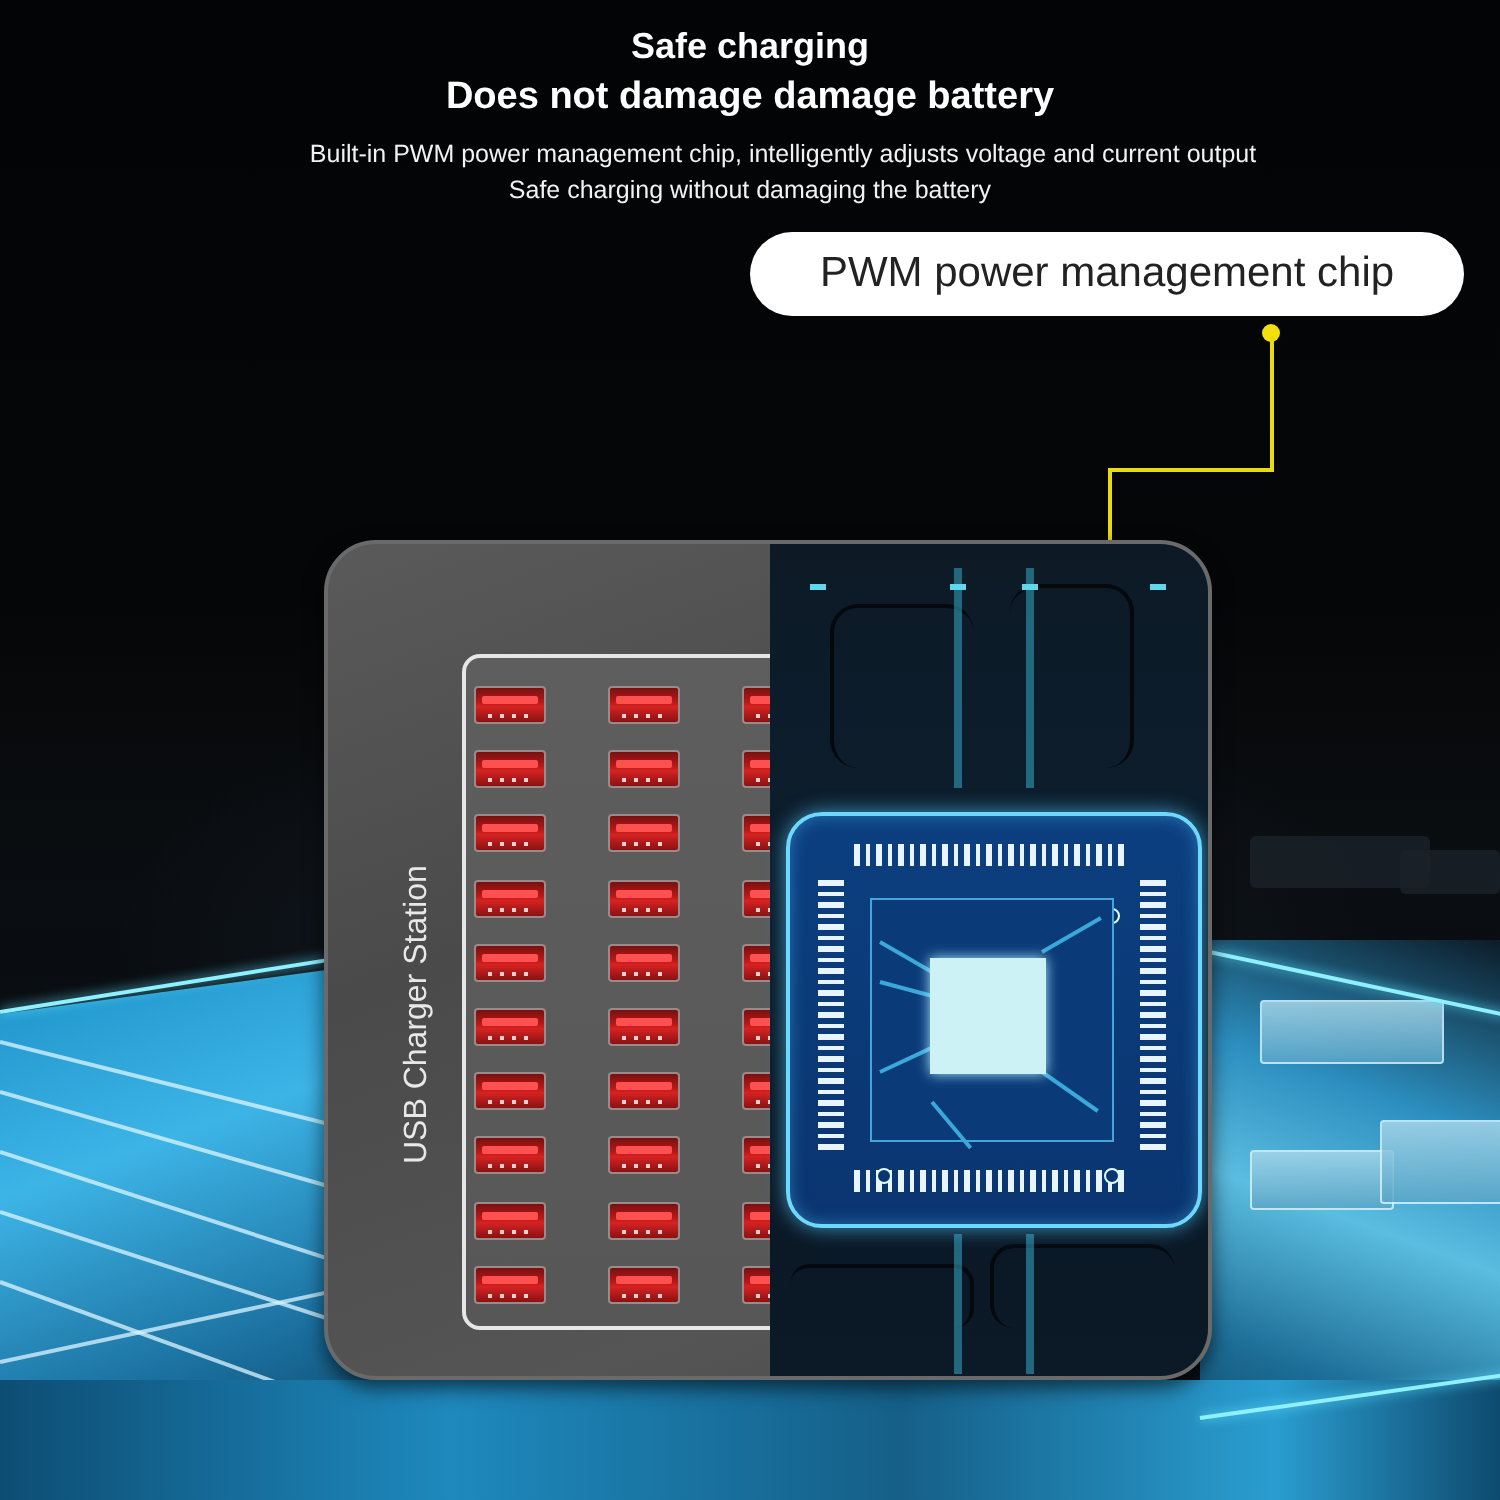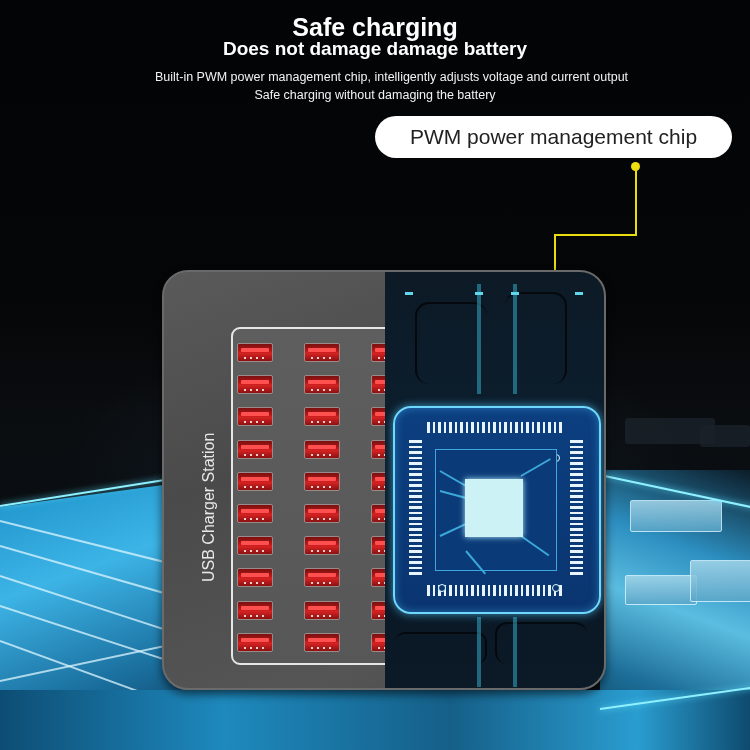--- a/index.html
+++ b/index.html
@@ -13,21 +13,21 @@
   .floor-left .ln{position:absolute;height:2px;background:rgba(220,245,255,0.75);transform-origin:left center;}
   .floor-right{position:absolute;left:600px;top:470px;width:150px;height:280px;
      background:linear-gradient(200deg,#0c1c28 0%,#2c8fc0 30%,#5bbde0 50%,#1c6d97 75%,#0d3952 100%);}
   .floor-bottom{position:absolute;left:0;top:690px;width:750px;height:60px;
      background:linear-gradient(90deg,#0d4d74,#1e89bd 30%,#155f88 60%,#2a9dd0 85%,#0e4a6e);}
   .glow-line{position:absolute;height:2px;background:#8ff0ff;box-shadow:0 0 6px #5fe0ff;}
   .keys{position:absolute;background:#1a2128;border-radius:3px;opacity:.85;}
   .cube{position:absolute;background:linear-gradient(#a7d7ea,#5ba6c8);border:1px solid #d3f2ff;border-radius:2px;opacity:.85;}
 
   .title{position:absolute;left:0;right:0;text-align:center;color:#fff;font-weight:bold;}
-  .t1{top:13px;font-size:25px;}
+  .t1{top:13px;font-size:18px;}
   .t2{top:38px;font-size:19px;}
   .sub{position:absolute;left:0;right:0;text-align:center;color:#f2f2f2;font-size:12.5px;}
   .s1{top:70px;padding-left:33px;}
   .s2{top:88px;}
 
   .pill{position:absolute;left:375px;top:116px;width:357px;height:42px;background:#fff;border-radius:21px;
         display:flex;align-items:center;justify-content:center;color:#222;font-size:21px;}
   .dot{position:absolute;left:631px;top:162px;width:9px;height:9px;border-radius:50%;background:#f0e010;}
   .wire{position:absolute;background:#e8dc10;}
 

